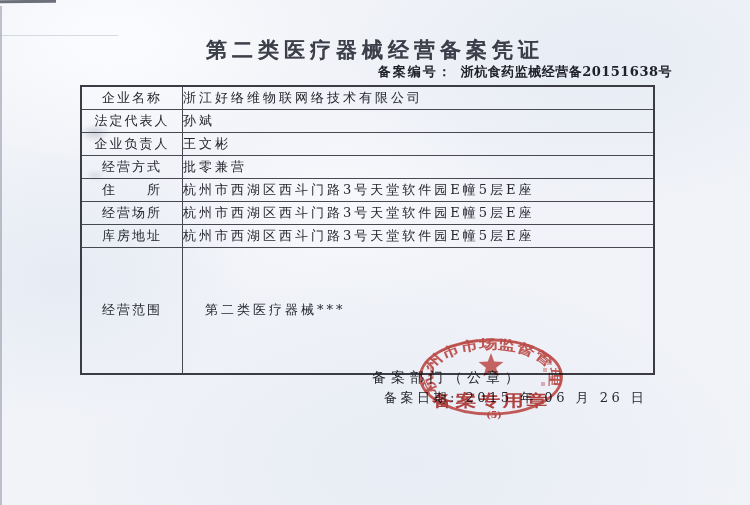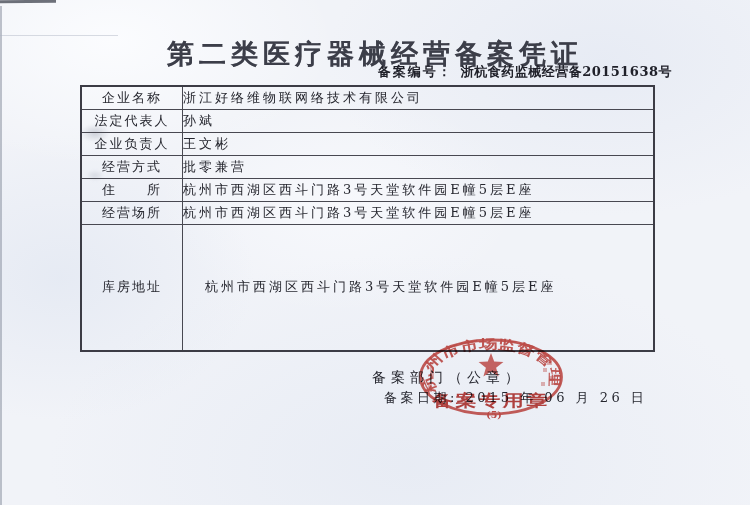--- a/index.html
+++ b/index.html
@@ -21,21 +21,21 @@
   .edge-left{position:absolute;left:0;top:6px;width:2px;height:499px;background:#8d93a2;opacity:.55;}
   .mark-topleft{position:absolute;left:0;top:0;width:56px;height:3px;background:#4a4e59;opacity:.8;transform:skewY(-.6deg);}
   .scanline{position:absolute;left:0;top:35px;width:118px;height:1px;background:#aab1c0;opacity:.45;}
   .smudge1{position:absolute;left:80px;top:124px;width:30px;height:18px;border-radius:50%;
     background:radial-gradient(ellipse at center, rgba(118,124,142,.32), transparent 70%);filter:blur(1.5px);}
   .smudge2{position:absolute;left:86px;top:170px;width:18px;height:11px;border-radius:50%;
     background:radial-gradient(ellipse at center, rgba(118,124,142,.22), transparent 70%);filter:blur(1.5px);}
 
   .doc-title{
     position:absolute;left:0;top:36px;width:750px;text-align:center;
-    font-size:27px;font-weight:bold;color:#3c3e49;letter-spacing:5px;
+    font-size:21px;font-weight:bold;color:#3c3e49;letter-spacing:5px;
     text-shadow:0 0 .6px rgba(60,62,73,.55);
   }
   .record-no{
     position:absolute;right:78px;top:63px;
     font-size:13px;font-weight:bold;color:#20212a;letter-spacing:.5px;
     white-space:nowrap;
   }
   .record-no .lbl{margin-right:8px;letter-spacing:2px;}
 
   table.cert{
@@ -109,20 +109,24 @@
           <td class="c-value">杭州市西湖区西斗门路3号天堂软件园E幢5层E座</td>
         </tr>
         <tr>
           <td class="c-label">经营场所</td>
           <td class="c-value">杭州市西湖区西斗门路3号天堂软件园E幢5层E座</td>
         </tr>
         <tr>
           <td class="c-label">库房地址</td>
           <td class="c-value">杭州市西湖区西斗门路3号天堂软件园E幢5层E座</td>
         </tr>
+        <tr>
+          <td class="c-label">经营范围</td>
+          <td class="c-value">第二类医疗器械***</td>
+        </tr>
       </tbody>
   </table>
 
   <div class="footer-dept">备案部门（公章）</div>
   <div class="footer-date">备案日期: 2015 年 06 月 26 日</div>
 
   <svg class="seal" viewBox="0 0 164 96" xmlns="http://www.w3.org/2000/svg">
     <ellipse cx="82" cy="48" rx="70.5" ry="37" fill="none" stroke="#c5403a" stroke-width="2.8" opacity=".9"></ellipse>
     <path id="sealArcPath" d="M 30.9 62.25 A 59 28.5 0 1 1 133.1 62.25" fill="none" stroke="none"></path>
     <text font-size="13" font-weight="bold" fill="#c5403a" opacity=".92">

